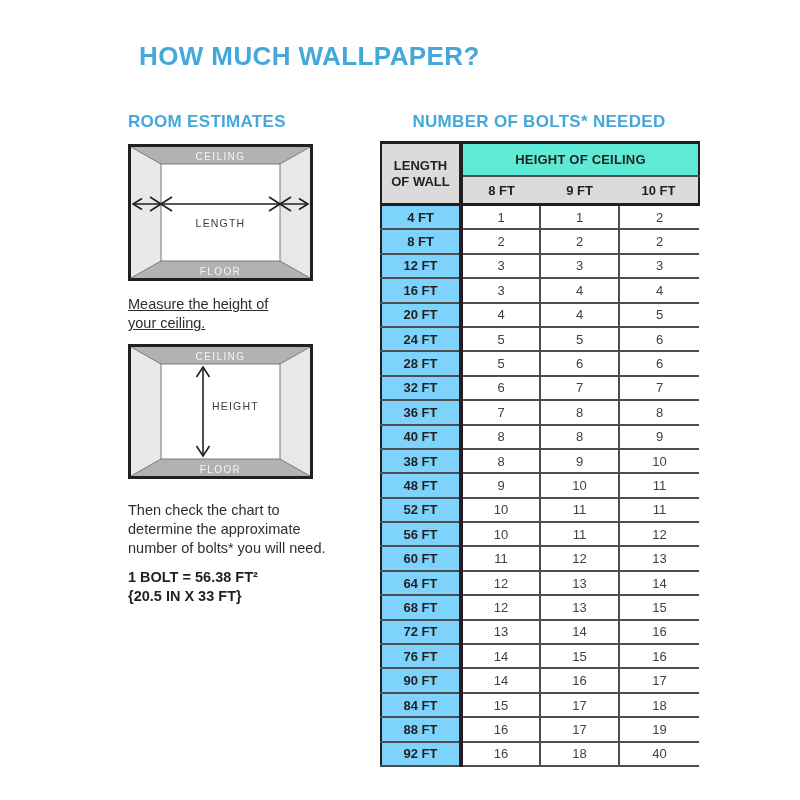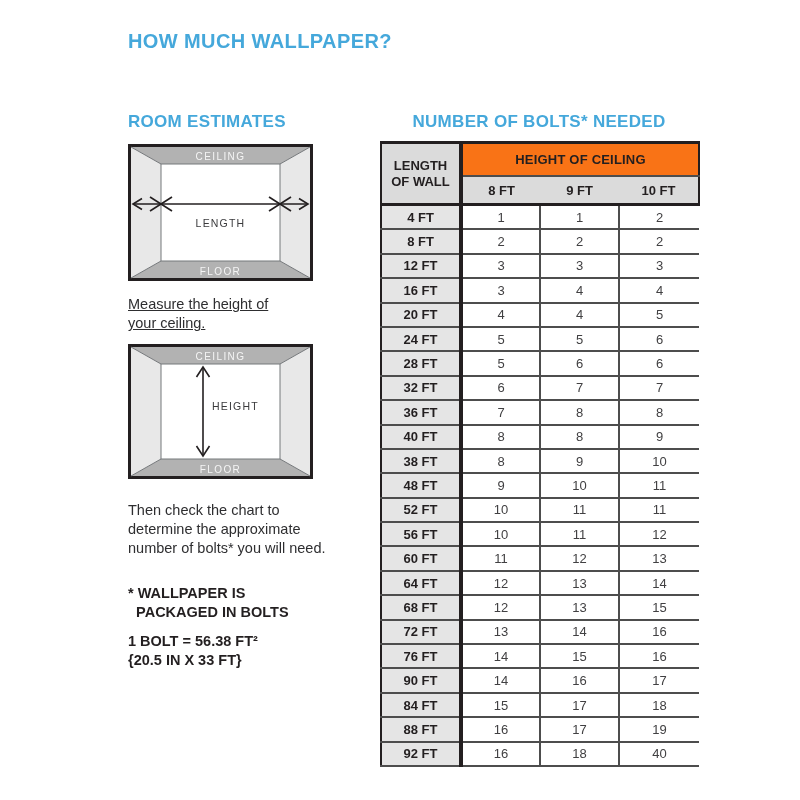--- a/index.html
+++ b/index.html
@@ -6,22 +6,22 @@
   body {
     width: 800px; height: 800px;
     background: #ffffff;
     font-family: "Liberation Sans", sans-serif;
     color: #231F20;
     position: relative;
     overflow: hidden;
   }
   .page-title {
     position: absolute; left: 128px; top: 30px;
-    font-size: 20px; font-weight: bold; letter-spacing: 0.4px;
-    color: #45A8DB; margin: 0;
+    font-size: 26px; font-weight: bold; letter-spacing: 0.4px;
+    color: #45A8DB; margin: 11px;
   }
   .section-heading {
     font-size: 17px; font-weight: bold; letter-spacing: 0.3px;
     color: #45A8DB; margin: 0;
   }
   
   .left-col { position: absolute; left: 128px; top: 112px; width: 205px; }
   .left-col p {
     font-size: 14.5px; line-height: 19px; margin: 0;
     color: #2E2E30; white-space: pre-line;
@@ -52,32 +52,32 @@
     padding: 0; text-align: center; vertical-align: middle;
     font-size: 13px;
   }
   th.row-group-header {
     background: #DBDBDB; width: 80px;
     border-left: 2px solid #231F20; border-right: 4px solid #231F20;
     border-top: 3px solid #231F20; border-bottom: 3px solid #231F20;
     font-weight: bold; line-height: 16px; white-space: pre-line;
   }
   th.col-group-header {
-    background: #f97316; height: 31px;
+    background: #5eead4; height: 31px;
     border-top: 3px solid #231F20; border-bottom: 2px solid #4D4D4D;
     border-right: 2px solid #231F20;
     font-weight: bold; letter-spacing: 0.2px;
   }
   tr.sub-header th {
     background: #DBDBDB; height: 26px; font-weight: bold;
     border-bottom: 3px solid #231F20;
   }
   tr.sub-header th:last-child { border-right: 2px solid #231F20; }
   tbody th.row-label {
-    background: #e5e5e5; font-weight: bold;
+    background: #7dd3fc; font-weight: bold;
     border-left: 2px solid #231F20; border-right: 4px solid #231F20;
     border-bottom: 2px solid #4D4D4D; height: 22.4px;
   }
   tbody td {
     background: #ffffff; color: #414042;
     border-bottom: 2px solid #4D4D4D; height: 22.4px;
   }
   tbody td.mid { border-right: 2px solid #4D4D4D; }
 </style>
 </head>
@@ -138,22 +138,20 @@
       <line x1="75" y1="23" x2="75" y2="112"></line>
       <polyline points="68.5,33 75,23 81.5,33"></polyline>
       <polyline points="68.5,102 75,112 81.5,102"></polyline>
     </g>
     <text class="diag-label-dark" x="84" y="66" text-anchor="start">HEIGHT</text>
   </svg>
 
   <p class="step-chart">Then check the chart to
 determine the approximate
 number of bolts* you will need.</p>
-  <p class="footnote">* WALLPAPER IS
-  PACKAGED IN BOLTS</p>
   <p class="bolt-info">1 BOLT = 56.38 FT²
 {20.5 IN X 33 FT}</p>
 </div>
 
 <div class="right-col">
   <h2 class="section-heading table-caption">NUMBER OF BOLTS* NEEDED</h2>
 
   <table class="bolts">
     <colgroup>
         <col style="width:80px">

